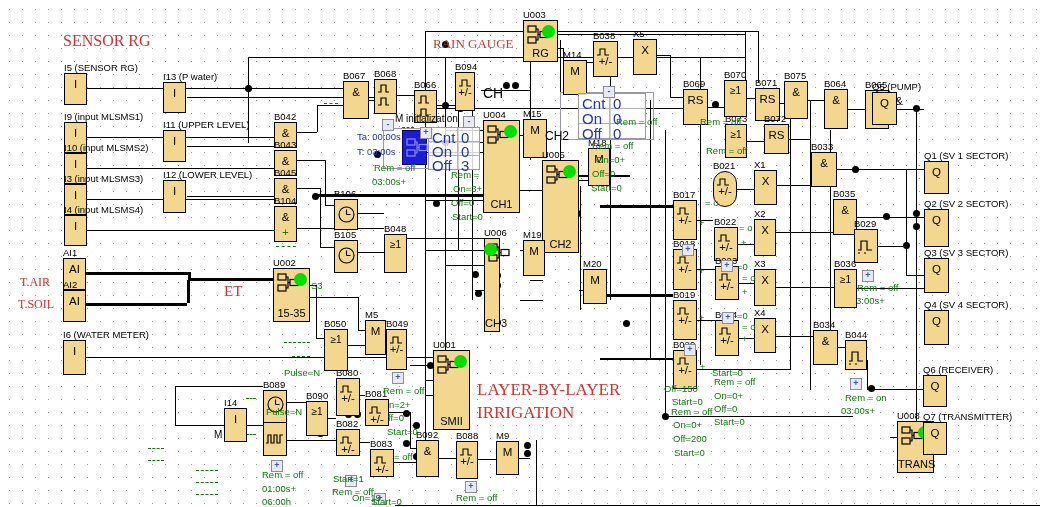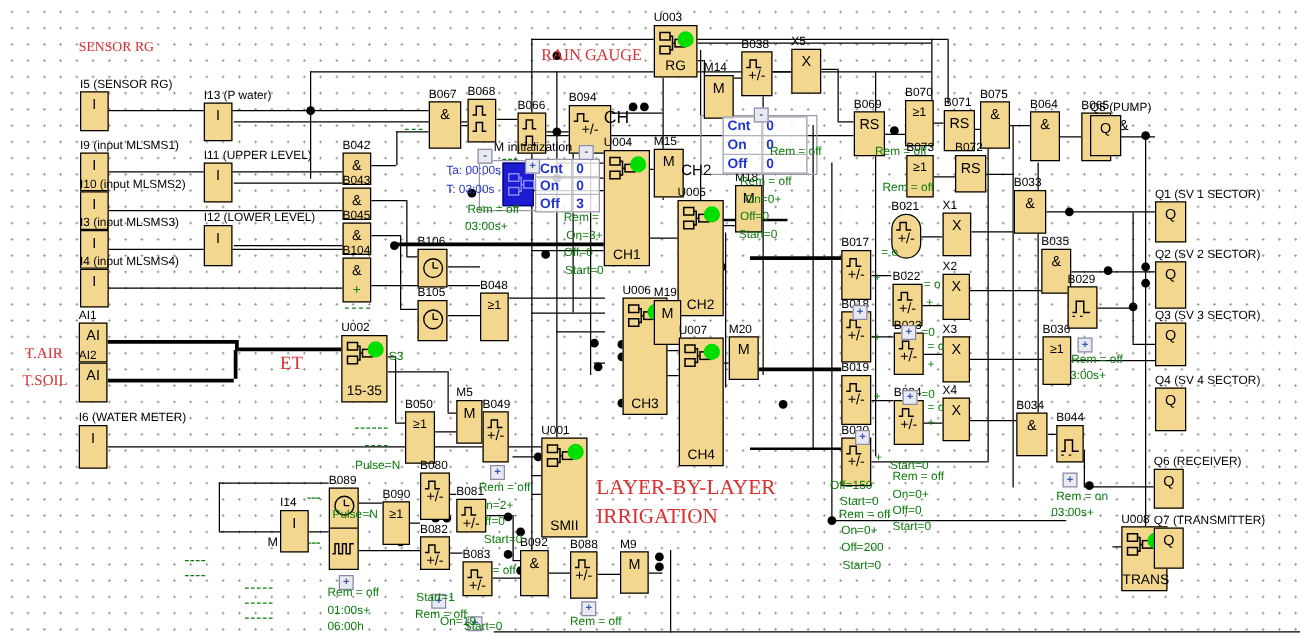--- a/index.html
+++ b/index.html
@@ -18,21 +18,21 @@
   .cntsym{position:absolute;width:100%;text-align:center;top:13px;font-size:11.5px;color:#000;}
   .cnticon{position:absolute;left:2px;top:1px;}
   .udfname{position:absolute;width:100%;text-align:center;bottom:2px;font-size:11px;color:#000;}
   .gdot{position:absolute;top:4px;right:2px;width:13px;height:13px;border-radius:50%;background:#00DE00;}
   .plusmark{position:absolute;width:100%;text-align:center;bottom:3px;color:#0B7A0B;font-size:11px;}
   .badge{position:absolute;width:10px;height:10px;background:#e9e9f2;border:1px solid #8b8ba8;
     color:#3a57b5;font-size:9px;line-height:9px;text-align:center;z-index:6;font-weight:bold;}
   .ptable{position:absolute;z-index:5;background:rgba(255,255,255,.82);border:1px solid #9a9aa6;}
   .prow{display:flex;border-top:1px solid #b2b2bc;}
   .prow:first-child{border-top:none;}
-  .pkey,.pval{font-size:11px;color:#2233cc;padding:1px 2px 0 3px;box-sizing:border-box;font-weight:bold;}
+  .pkey,.pval{font-size:15px;color:#2233cc;padding:1px 2px 0 3px;box-sizing:border-box;}
   .pval{border-left:1px solid #b2b2bc;}
   .redtxt{position:absolute;color:#d93030;font-family:"Liberation Serif","DejaVu Serif",serif;z-index:7;white-space:nowrap;}
   .greentxt{position:absolute;color:#0B7A0B;font-size:9.5px;z-index:7;white-space:nowrap;}
   .bluetxt{position:absolute;color:#2233cc;font-size:9.5px;z-index:7;white-space:nowrap;}
   .blacktxt{position:absolute;color:#000;z-index:7;white-space:nowrap;}
   .gdash{position:absolute;border-top:1px dashed #0B7A0B;z-index:2;}
 </style>
 </head>
 <body>
 
@@ -305,21 +305,21 @@
           <path d="M1 23 h3 v-7 h5 v7 h3" fill="none" stroke="#000" stroke-width="1.2"></path>
         </svg></div>
     </div>
     <div class="blk" style="left: 414px; top: 90px; width: 23px; height: 33px;">
       <div class="lbl">B066</div>
       <div class="cnticon" style="left: 2px; top: 2px;"><svg width="18" height="27" viewBox="0 0 18 27">
           <path d="M1 10 h3 v-7 h5 v7 h3" fill="none" stroke="#000" stroke-width="1.2"></path>
           <path d="M1 23 h3 v-7 h5 v7 h3" fill="none" stroke="#000" stroke-width="1.2"></path>
         </svg></div>
     </div>
-    <div class="blk" style="left: 455px; top: 84px; width: 34px; height: 39px;">
+    <div class="blk" style="left: 455px; top: 72px; width: 20px; height: 39px;">
       <div class="lbl">B094</div>
       <div class="cnticon"><svg width="14" height="10" viewBox="0 0 14 10">
           <path d="M1 8 h3 v-6 h5 v6 h4" fill="none" stroke="#000" stroke-width="1.1"></path>
         </svg></div>
       <div class="cntsym">+/-</div>
     </div>
     <div class="blk" style="left: 523px; top: 20px; width: 35px; height: 42px;">
       <div class="lbl">U003</div>
       <div class="cnticon" style="left: 2px; top: 3px;"><svg width="24" height="22" viewBox="0 0 24 22">
           <g fill="none" stroke="#000" stroke-width="1.2">
@@ -549,49 +549,36 @@
             <path d="M10 5 h2 v5.5 h2 M10 16 h2 v-5.5"></path>
           </g>
         </svg></div>
       <div class="gdot"></div>
       <div class="udfname">CH2</div>
     </div>
     <div class="blk" style="left: 588px; top: 148px; width: 22px; height: 38px;">
       <div class="lbl">M18</div>
       <div class="sym">M</div>
     </div>
-    <div class="blk" style="left: 484px; top: 238px; width: 36px; height: 94px; margin-left: 14px;">
+    <div class="blk" style="left: 484px; top: 238px; width: 16px; height: 94px;">
       <div class="lbl">U006</div>
       <div class="cnticon" style="left: 2px; top: 3px;"><svg width="24" height="22" viewBox="0 0 24 22">
           <g fill="none" stroke="#000" stroke-width="1.2">
             <rect x="2" y="2" width="8" height="6"></rect>
             <rect x="2" y="13" width="8" height="6"></rect>
             <rect x="14" y="7.5" width="8" height="6"></rect>
             <path d="M10 5 h2 v5.5 h2 M10 16 h2 v-5.5"></path>
           </g>
         </svg></div>
       <div class="gdot"></div>
       <div class="udfname">CH3</div>
     </div>
     <div class="blk" style="left: 523px; top: 240px; width: 22px; height: 36px;">
       <div class="lbl">M19</div>
       <div class="sym">M</div>
-    </div>
-    <div class="blk" style="left: 543px; top: 270px; width: 36px; height: 103px;">
-      <div class="lbl">U007</div>
-      <div class="cnticon" style="left: 2px; top: 3px;"><svg width="24" height="22" viewBox="0 0 24 22">
-          <g fill="none" stroke="#000" stroke-width="1.2">
-            <rect x="2" y="2" width="8" height="6"></rect>
-            <rect x="2" y="13" width="8" height="6"></rect>
-            <rect x="14" y="7.5" width="8" height="6"></rect>
-            <path d="M10 5 h2 v5.5 h2 M10 16 h2 v-5.5"></path>
-          </g>
-        </svg></div>
-      <div class="gdot"></div>
-      <div class="udfname">CH4</div>
     </div>
     <div class="blk" style="left: 583px; top: 269px; width: 24px; height: 35px;">
       <div class="lbl">M20</div>
       <div class="sym">M</div>
     </div>
     <div class="blk blue" style="left: 402px; top: 130px; width: 25px; height: 35px;">
       <div class="cnticon" style="left: 2px; top: 6px;"><svg width="24" height="22" viewBox="0 0 24 22">
           <g fill="none" stroke="#8a8aff" stroke-width="1.2">
             <rect x="2" y="2" width="8" height="6"></rect>
             <rect x="2" y="13" width="8" height="6"></rect>
@@ -753,21 +740,21 @@
     <div class="badge" style="left: 721px; top: 260px;">+</div>
     <div class="badge" style="left: 722px; top: 312px;">+</div>
     <div class="badge" style="left: 684px; top: 344px;">+</div>
     <div class="badge" style="left: 862px; top: 270px;">+</div>
     <div class="badge" style="left: 850px; top: 378px;">+</div>
     <div class="badge" style="left: 465px; top: 481px;">+</div>
     <div class="badge" style="left: 271px; top: 460px;">+</div>
     <div class="badge" style="left: 345px; top: 475px;">+</div>
     <div class="badge" style="left: 374px; top: 493px;">+</div>
     <div class="badge" style="left: 392px; top: 372px;">+</div>
-    <div class="redtxt" style="left: 63px; top: 32px; font-size: 11px;">SENSOR RG</div>
+    <div class="redtxt" style="left: 63px; top: 32px; font-size: 16px;">SENSOR RG</div>
     <div class="redtxt" style="left: 433px; top: 36px; font-size: 13px;">RAIN GAUGE</div>
     <div class="redtxt" style="left: 20px; top: 275px; font-size: 12px;">T.AIR</div>
     <div class="redtxt" style="left: 18px; top: 297px; font-size: 12px;">T.SOIL</div>
     <div class="redtxt" style="left: 224px; top: 283px; font-size: 15px;">ET</div>
     <div class="redtxt" style="left: 477px; top: 380px; font-size: 17px;">LAYER-BY-LAYER</div>
     <div class="redtxt" style="left: 477px; top: 403px; font-size: 17px;">IRRIGATION</div>
     <div class="blacktxt" style="left: 395px; top: 113px; font-size: 10px;">M   initialization</div>
     <div class="blacktxt" style="left: 483px; top: 85px; font-size: 14px;">CH</div>
     <div class="blacktxt" style="left: 545px; top: 129px; font-size: 12px;">CH2</div>
     <div class="blacktxt" style="left: 214px; top: 429px; font-size: 10px;">M</div>

